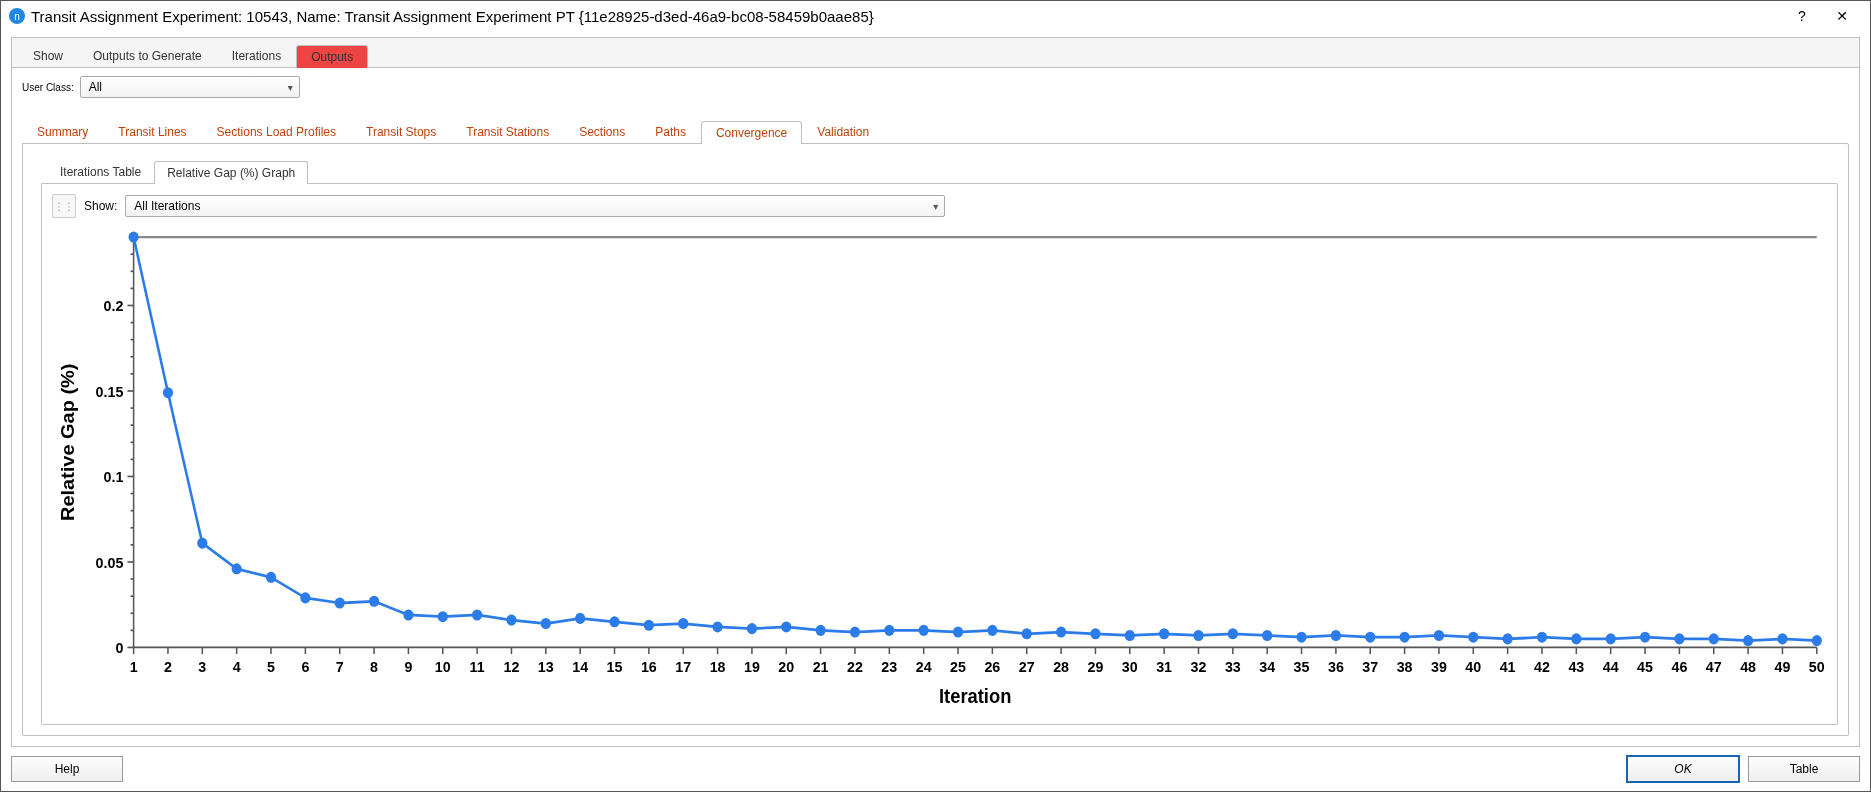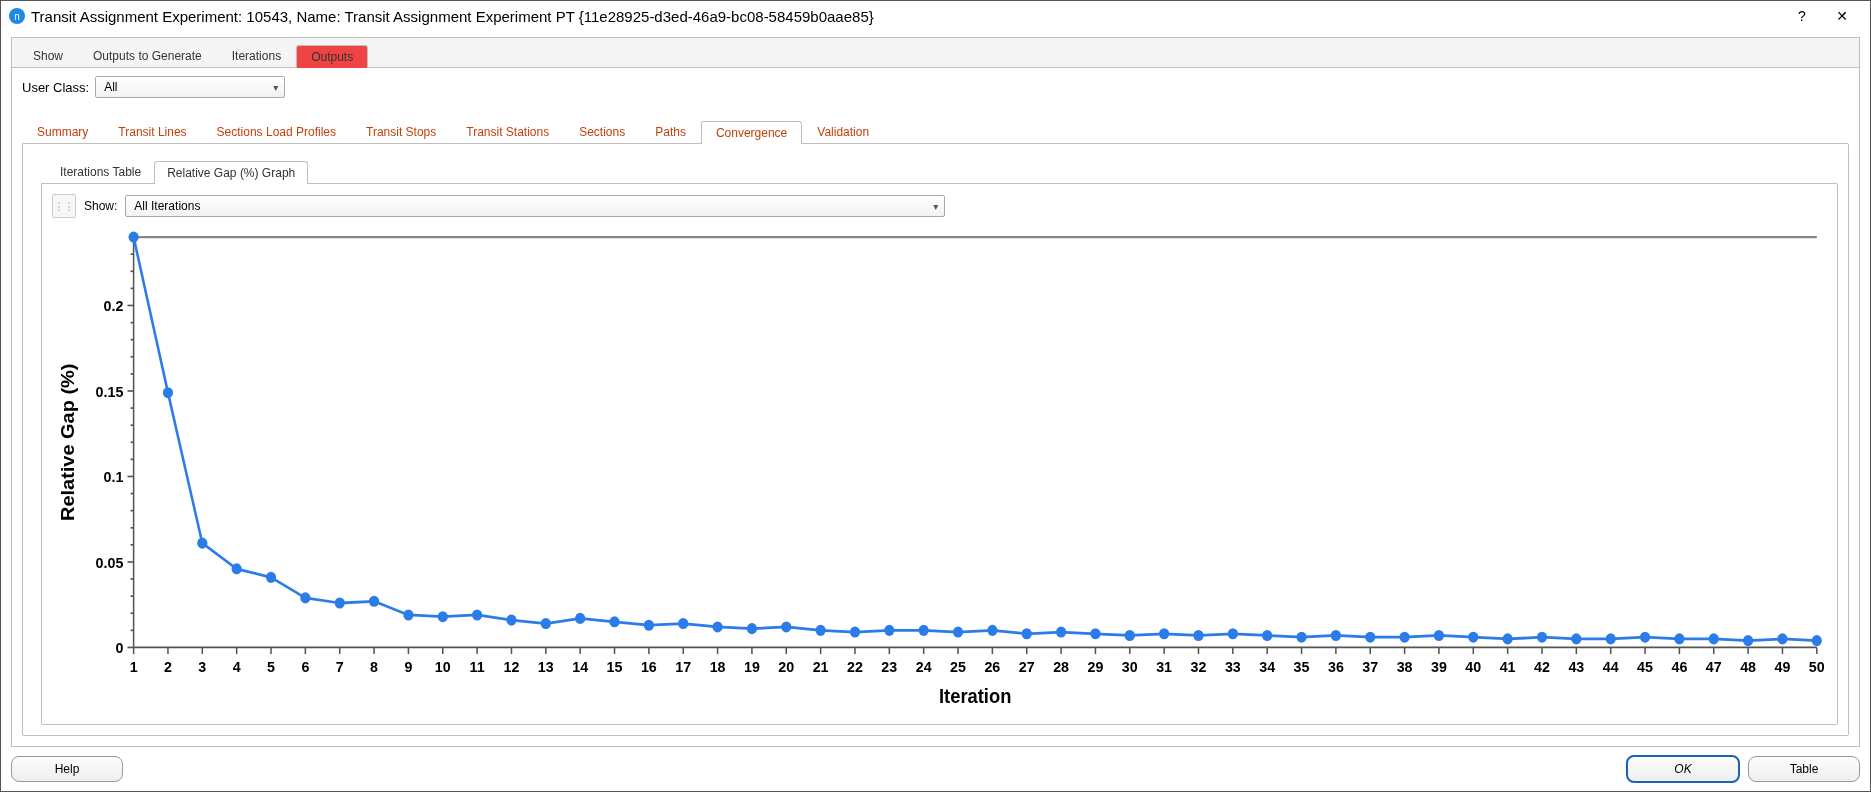--- a/index.html
+++ b/index.html
@@ -91,21 +91,21 @@
     flex-direction: column;
     box-sizing: border-box;
   }
   
   .row {
     display: flex;
     align-items: center;
     gap: 6px;
     margin-bottom: 6px;
   }
-  .row label { font-size: 13px; }
+  .row label { font-size: 10px; }
   .select {
     height: 22px;
     border: 1px solid #aaa;
     background: linear-gradient(#fff,#f2f2f2);
     border-radius: 2px;
     display: flex;
     align-items: center;
     justify-content: space-between;
     padding: 0 6px 0 8px;
     font-size: 12px;
@@ -224,21 +224,21 @@
     display: flex;
     align-items: center;
     padding: 8px 10px;
   }
   .btn {
     height: 24px;
     min-width: 82px;
     padding: 0 14px;
     border: 1px solid #999;
     background: linear-gradient(#fdfdfd,#eee);
-    border-radius: 8px;
+    border-radius: 0;
     font-size: 12px;
     cursor: pointer;
     display: flex; align-items: center; justify-content: center;
   }
   .btn.primary { border: 2px solid #1a64b4; font-style: italic; }
   .footer .spacer { flex: 1; }
 </style>
 </head>
 <body>
 
@@ -257,21 +257,21 @@
       <div class="tab">Show</div>
       <div class="tab">Outputs to Generate</div>
       <div class="tab">Iterations</div>
       <div class="tab active">Outputs</div>
     </div>
 
     <div class="tab-body">
 
       <div class="row">
         <label>User Class:</label>
-        <div class="select" style="width:190px;">
+        <div class="select" style="width:220px;">
           <span>All</span>
           <span class="chev">▾</span>
         </div>
       </div>
 
       <div class="subtabs">
         <div class="subtab">Summary</div>
         <div class="subtab">Transit Lines</div>
         <div class="subtab">Sections Load Profiles</div>
         <div class="subtab">Transit Stops</div>

